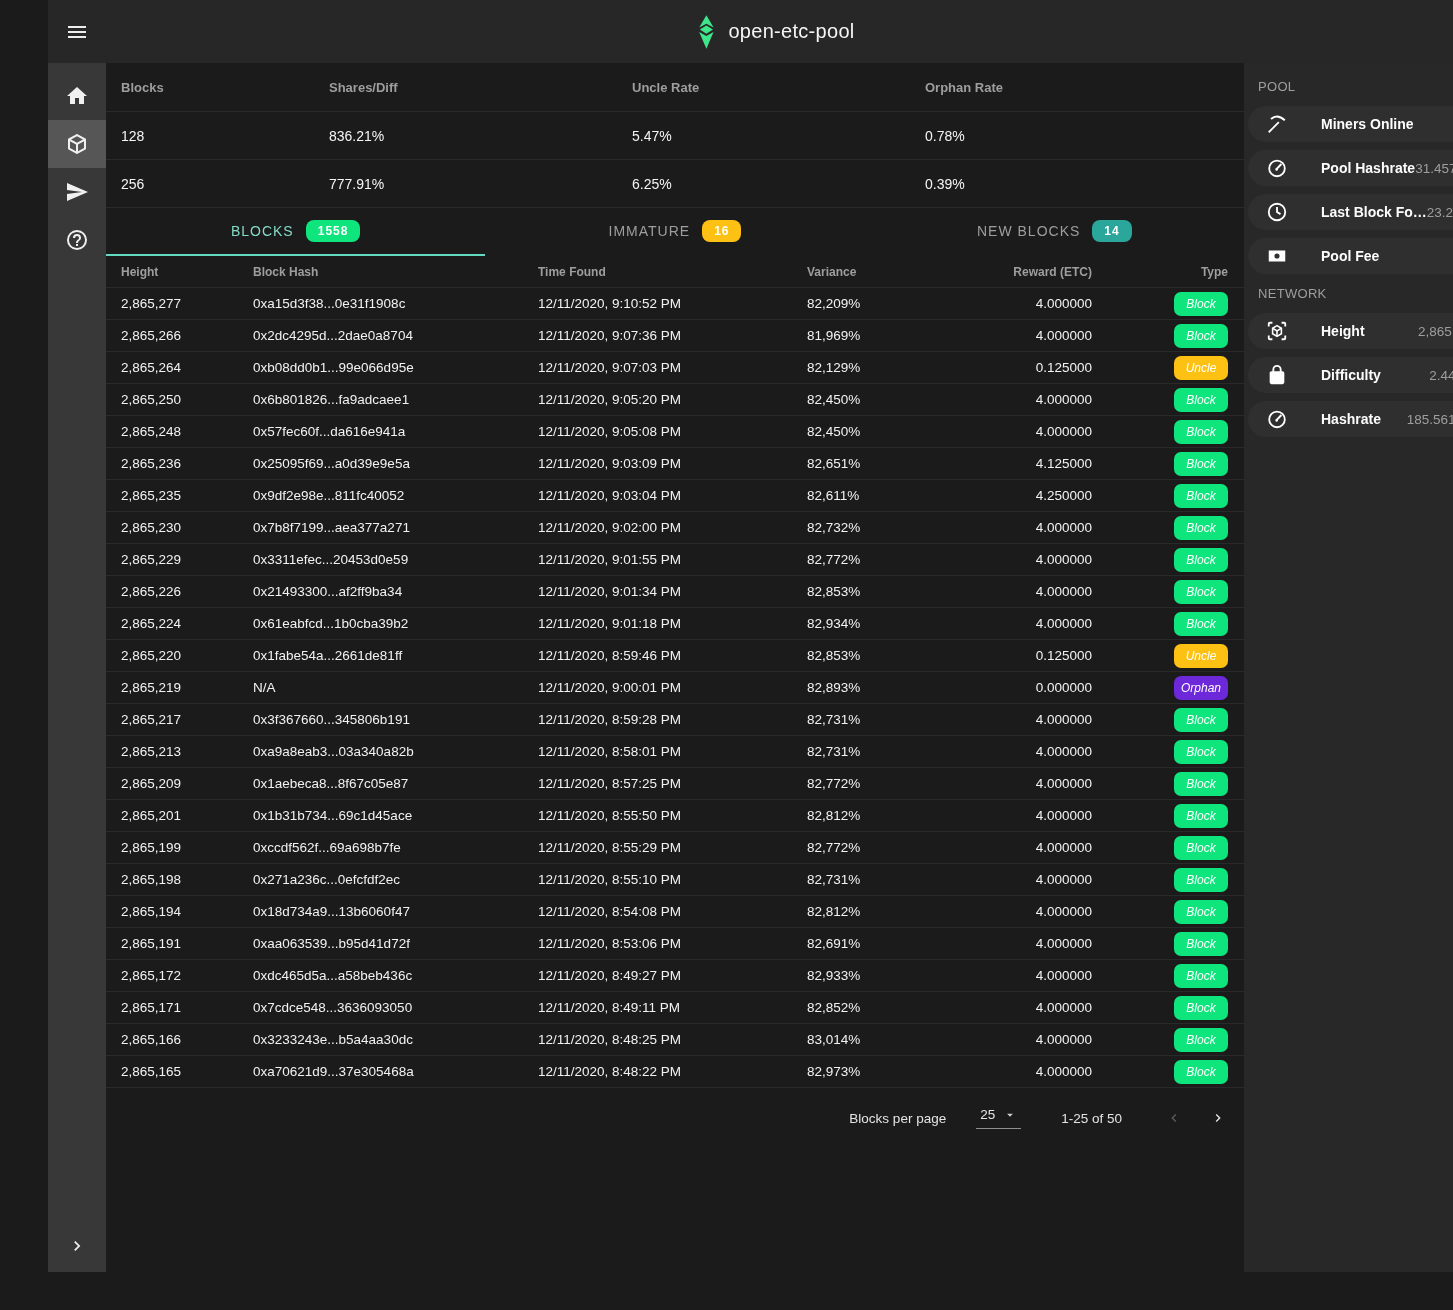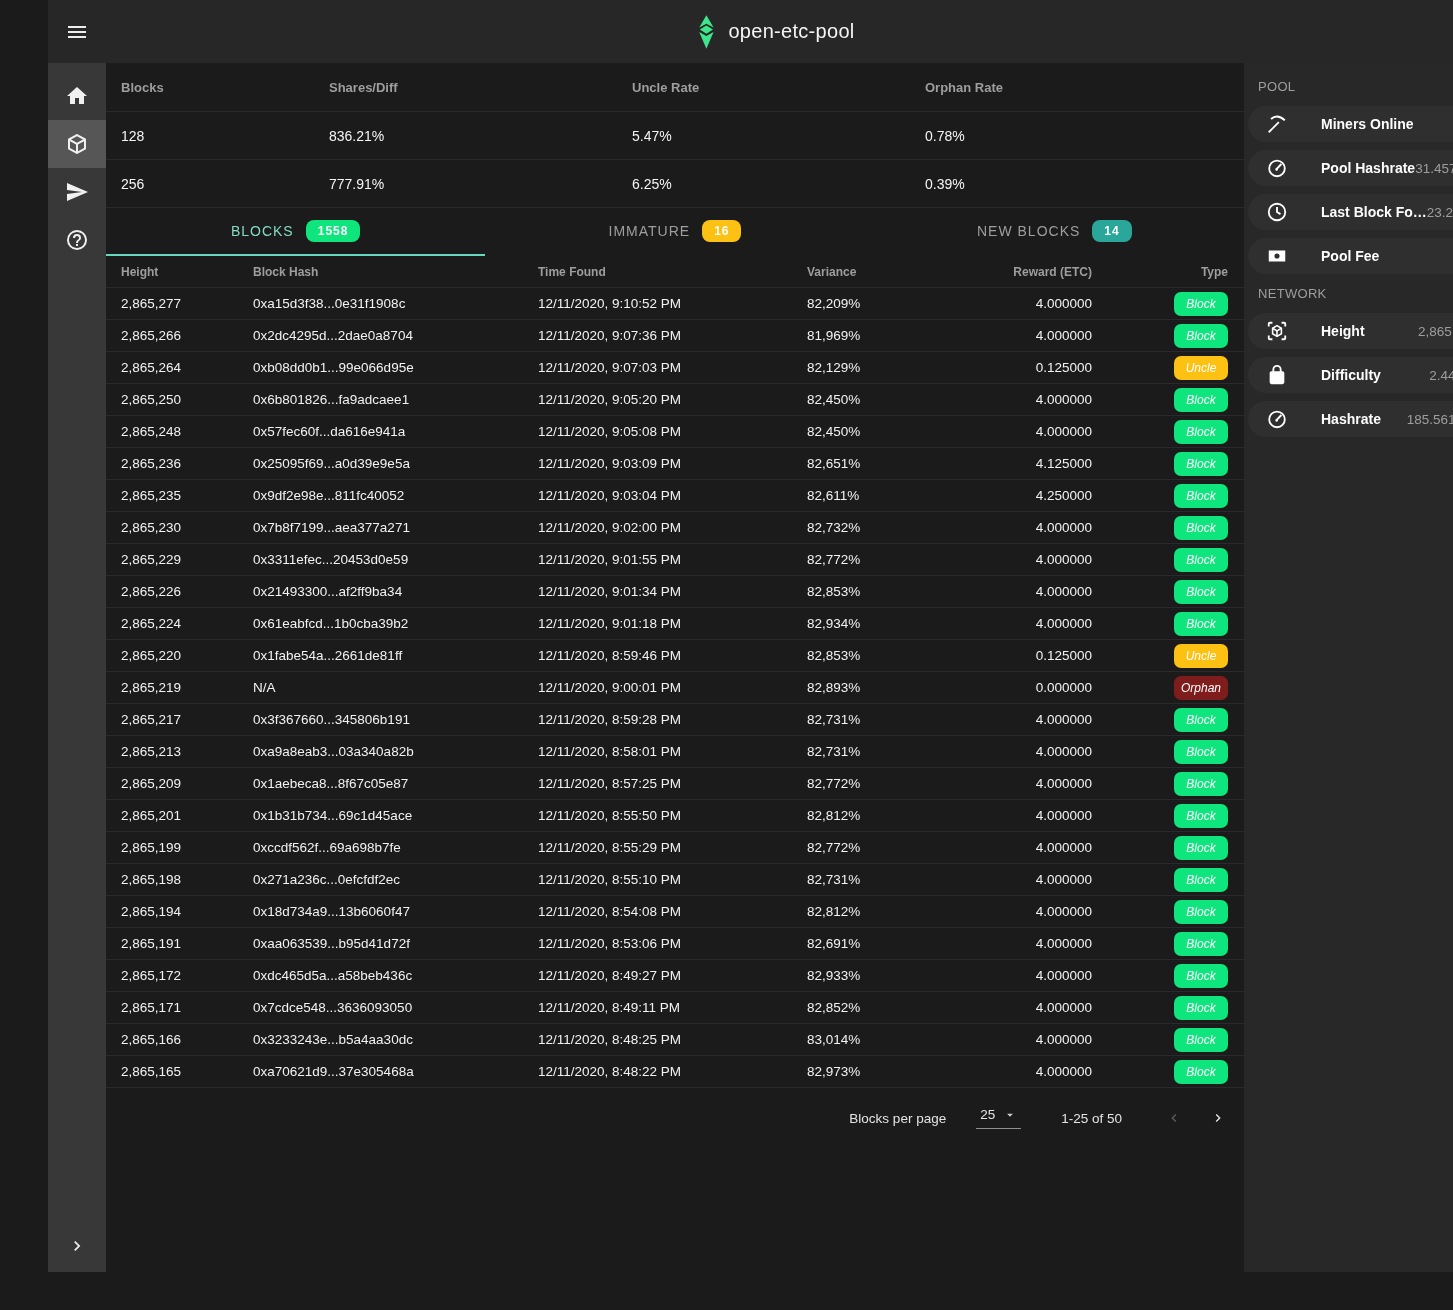--- a/index.html
+++ b/index.html
@@ -48,21 +48,21 @@
   .col-height { width:147px; padding-left:15px; }
   .col-hash { width:285px; }
   .col-time { width:269px; }
   .col-var { width:181px; }
   .col-reward { width:104px; text-align:right; }
   .col-type { flex:1; display:flex; justify-content:flex-end; padding-right:16px; }
   .btable-head .col-type { color:#9e9e9e; }
   .chip { min-width:54px; text-align:center; padding:5px 6px; border-radius:7px; font-size:12px; font-weight:500; color:#fff;font-style:italic; }
   .chip-block { background:#0fe57d; }
   .chip-uncle { background:#fcc113; }
-  .chip-orphan { background:#7f1d1d; }
+  .chip-orphan { background:#6d28d9; }
 
   .pagination { margin-top:6px; height:48px; display:flex; align-items:center; justify-content:flex-end; padding-right:18px; color:#e4e4e4; font-size:13.5px; }
   .pg-label { margin-right:30px; }
   .pg-select { display:flex; align-items:center; gap:8px; border-bottom:1px solid #8f8f8f; padding:0 4px 6px 4px; cursor:pointer; }
   .pg-select .caret { width:14px; height:14px; color:#cfcfcf; }
   .pg-select .caret svg { width:100%; height:100%; }
   .pg-range { margin-left:40px; }
   .pg-prev { margin-left:44px; width:16px; height:16px; color:#5c5c5c; cursor:pointer; }
   .pg-next { margin-left:28px; width:16px; height:16px; color:#e8e8e8; cursor:pointer; }
   .pg-prev svg, .pg-next svg { width:100%; height:100%; }

